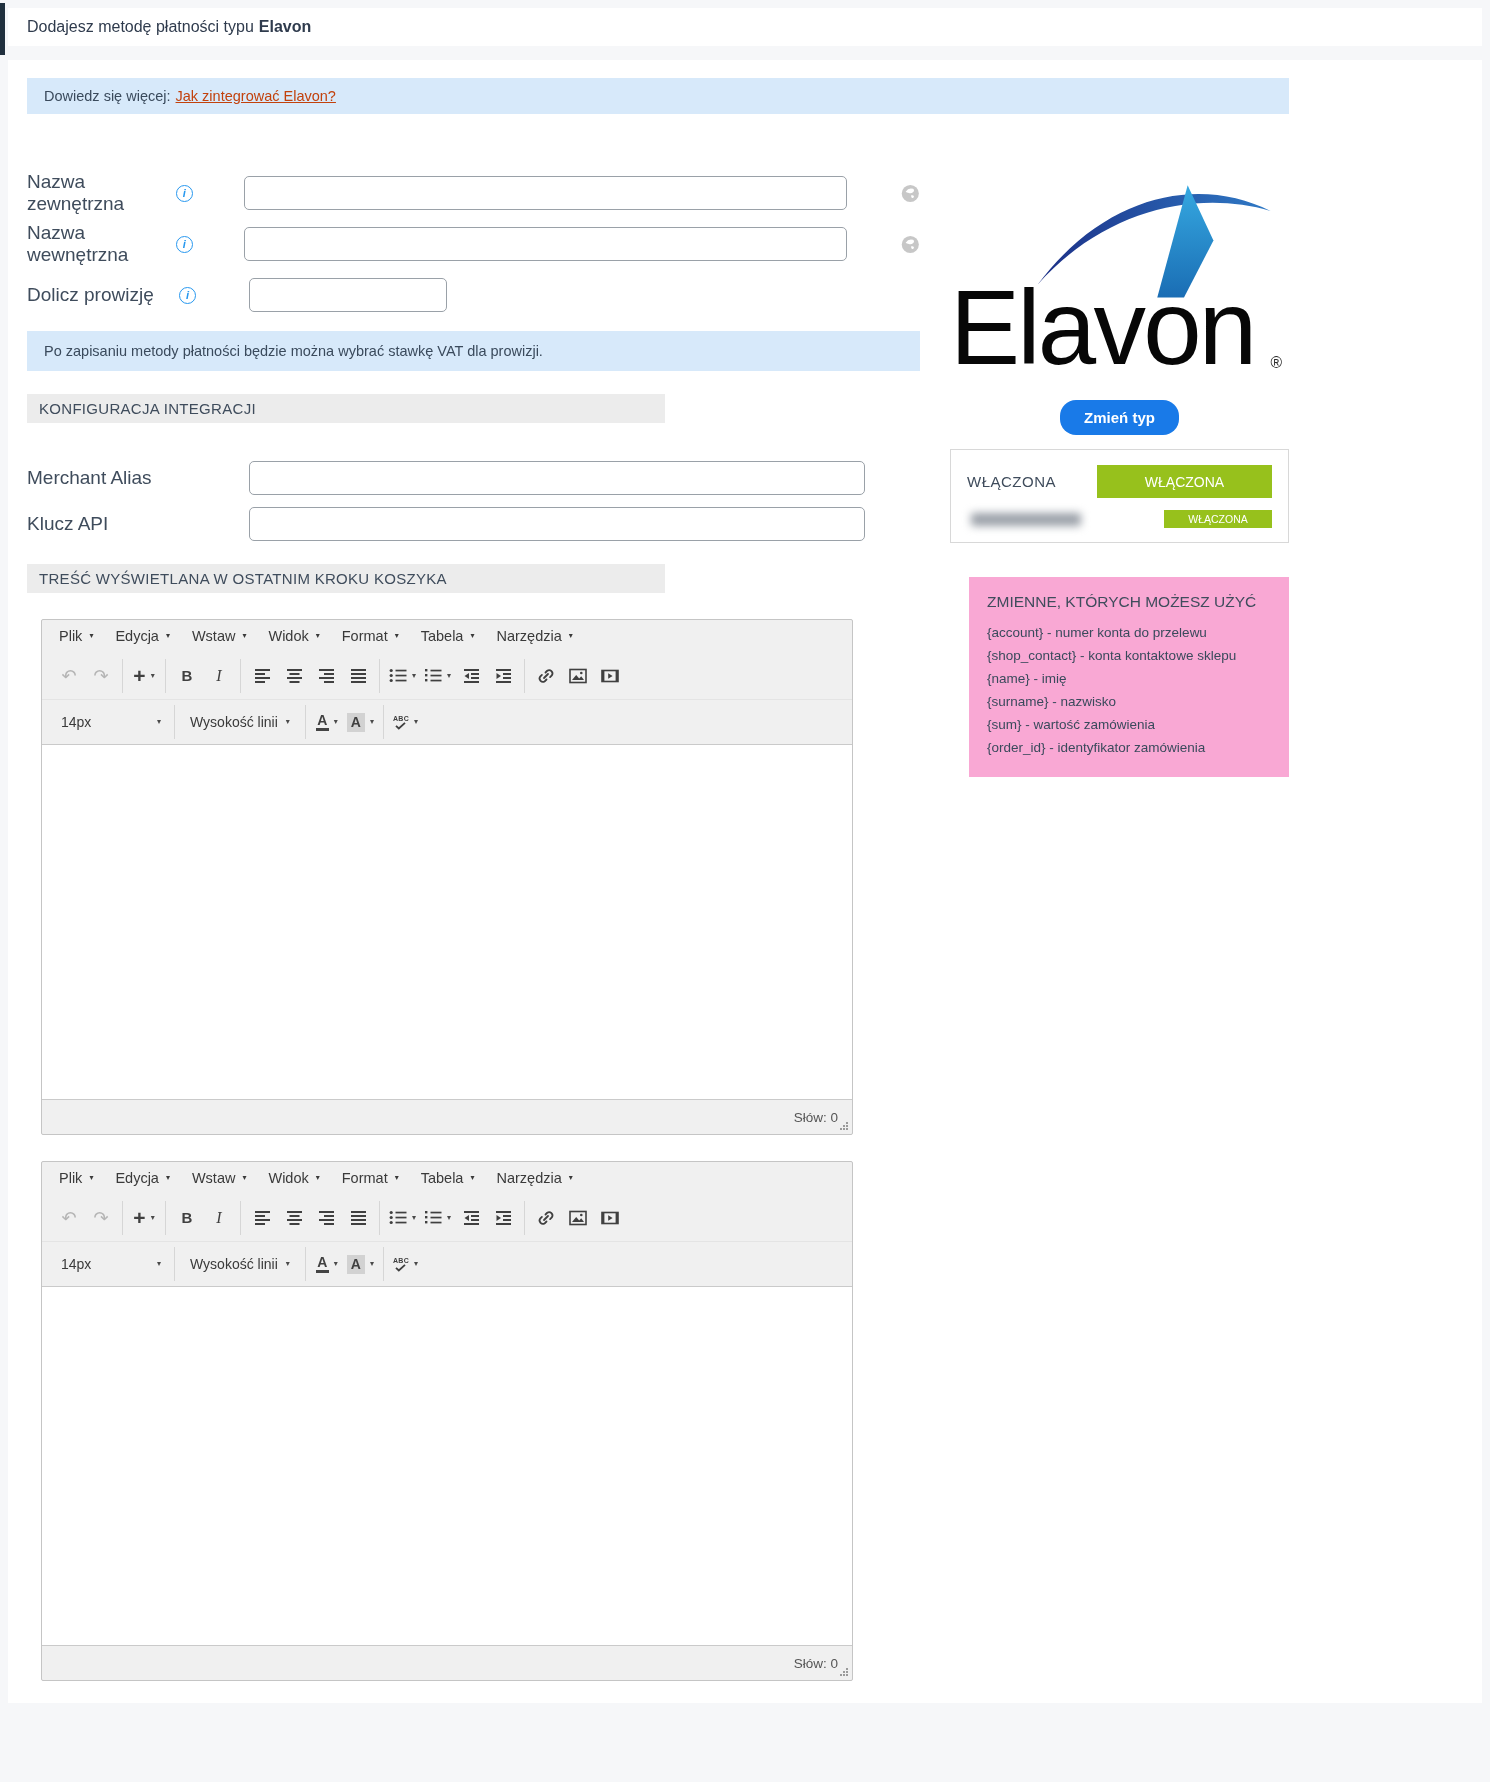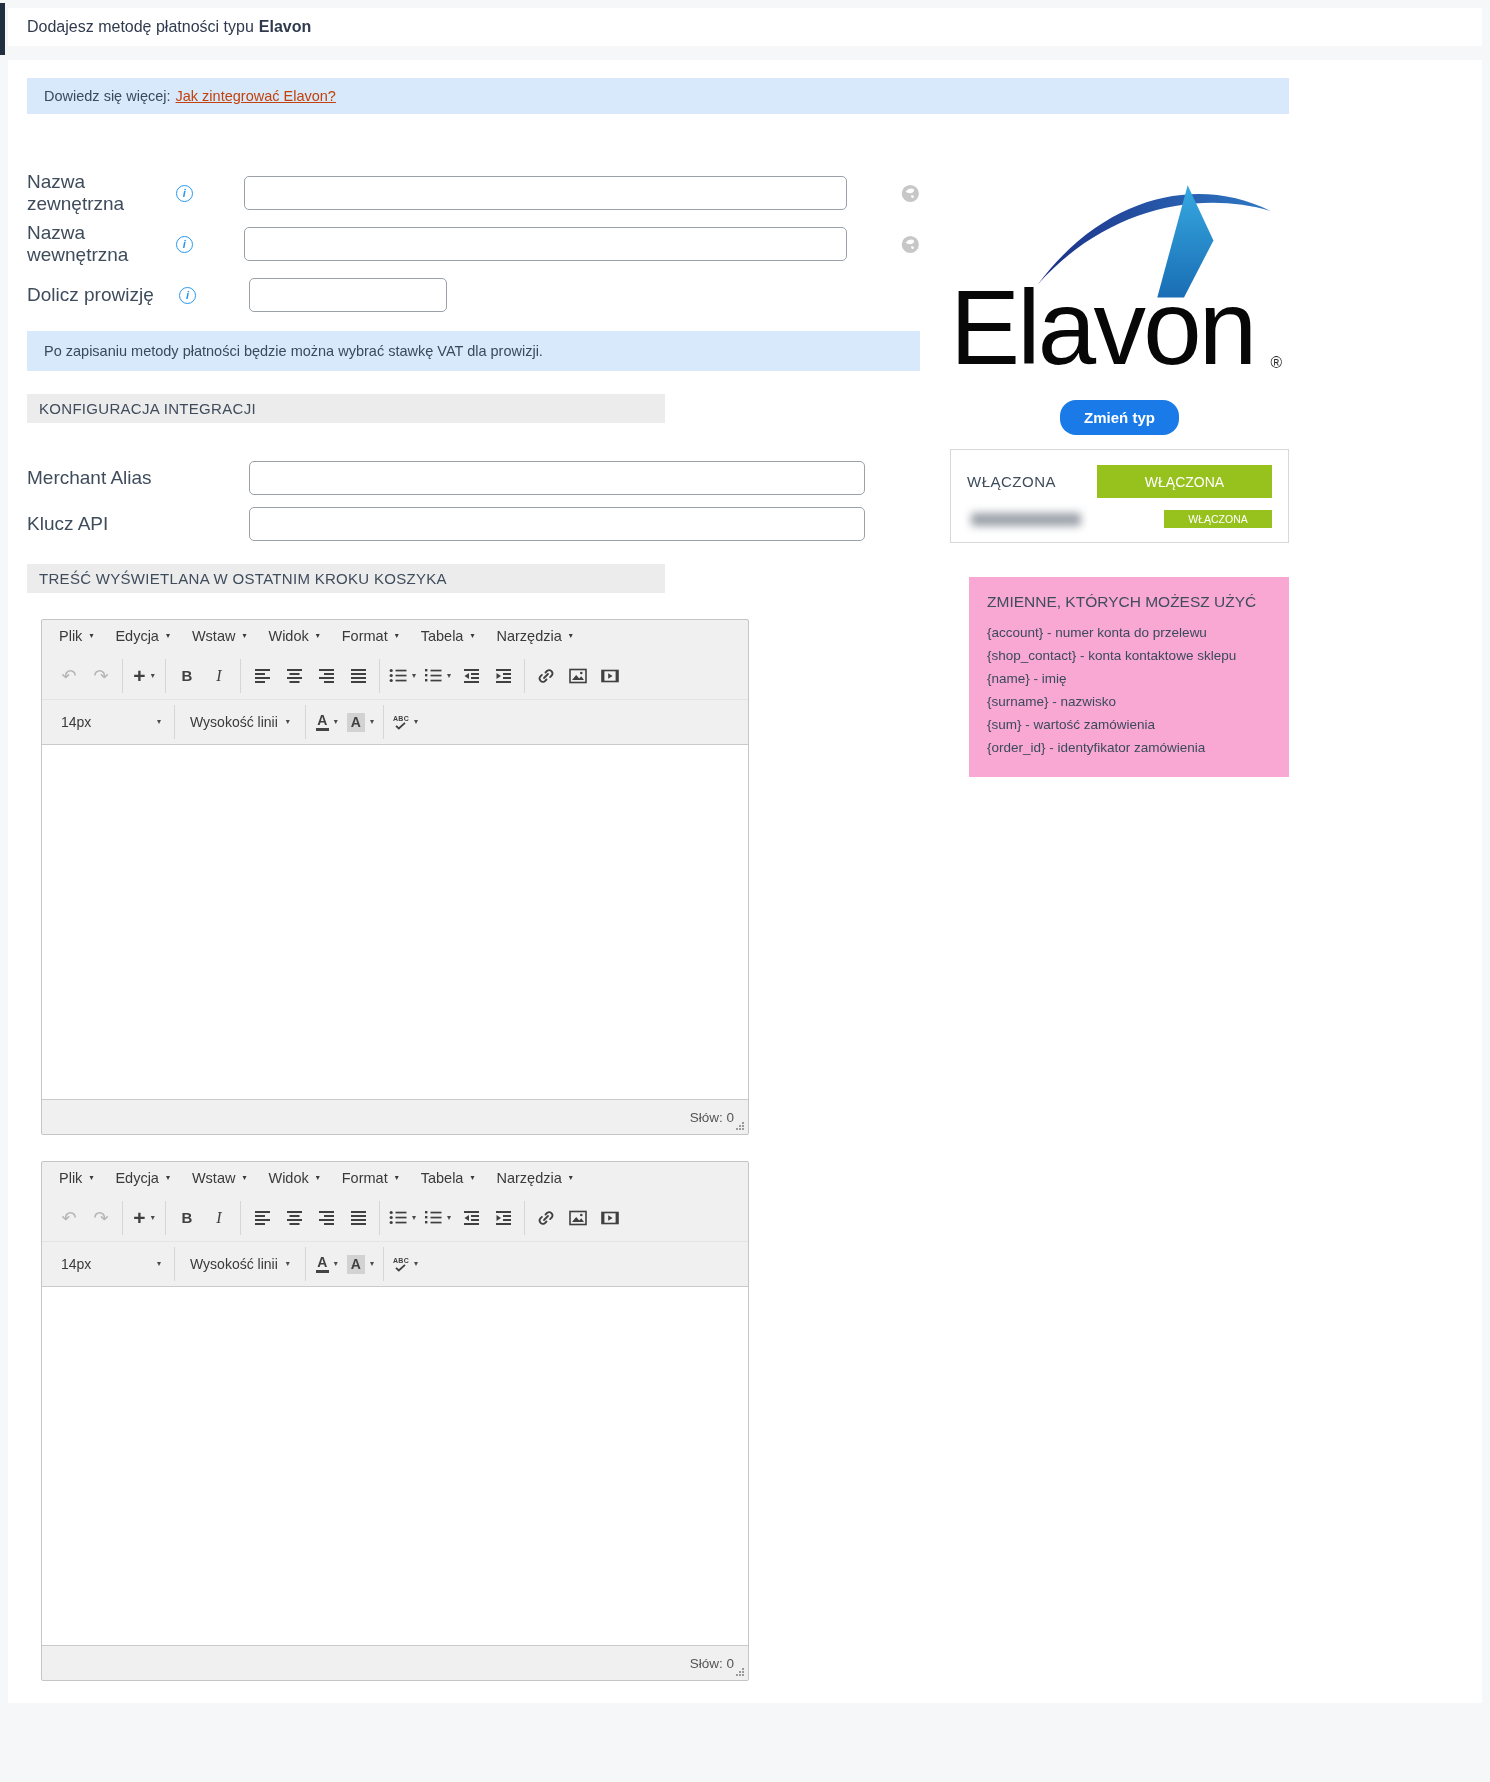--- a/index.html
+++ b/index.html
@@ -68,21 +68,21 @@
   }
   .secbar {
     margin-top:23px; width:638px; background:#ececec;
     padding:6px 12px; font-size:15px; color:#3f4c5c; letter-spacing:.3px;
   }
   .frow.mt-big { margin-top:38px; }
   .secbar.gap-top { margin-top:52px; }
 
   
   .mce {
-    width:708px; margin-left:14px; margin-top:26px;
+    width:812px; margin-left:14px; margin-top:26px;
     border:1px solid #c5c5c5; background:#f0f0f0; border-radius:2px;
   }
   .mce-menubar { display:flex; align-items:center; height:32px; padding:0 6px; }
   .mce-mi {
     display:flex; align-items:center; gap:7px;
     padding:0 11px; height:26px; font-size:14.5px; color:#3a3a3a; cursor:pointer;
   }
   .mcaret { font-size:8px; color:#3a3a3a; line-height:1; }
   .mce-toolbar { display:flex; align-items:center; height:47px; padding:0 6px; }
   .mce-toolbar.row2 { height:45px; border-top:1px solid #e4e4e4; }

